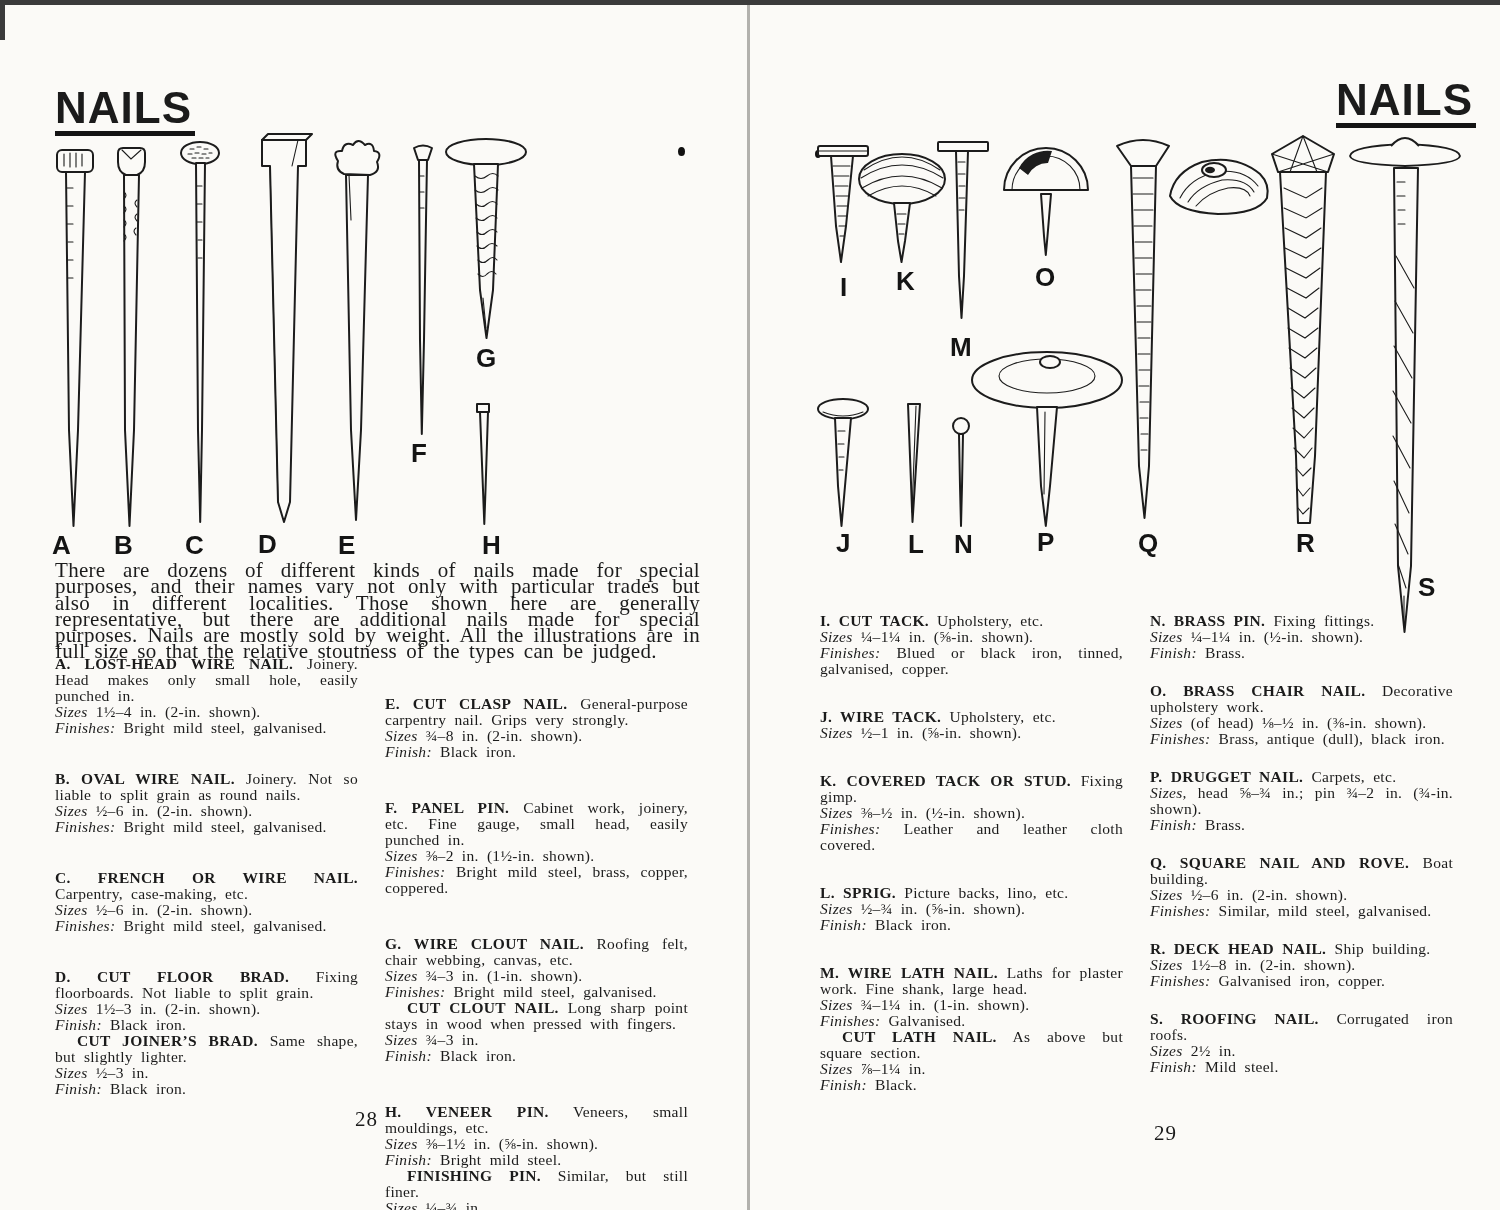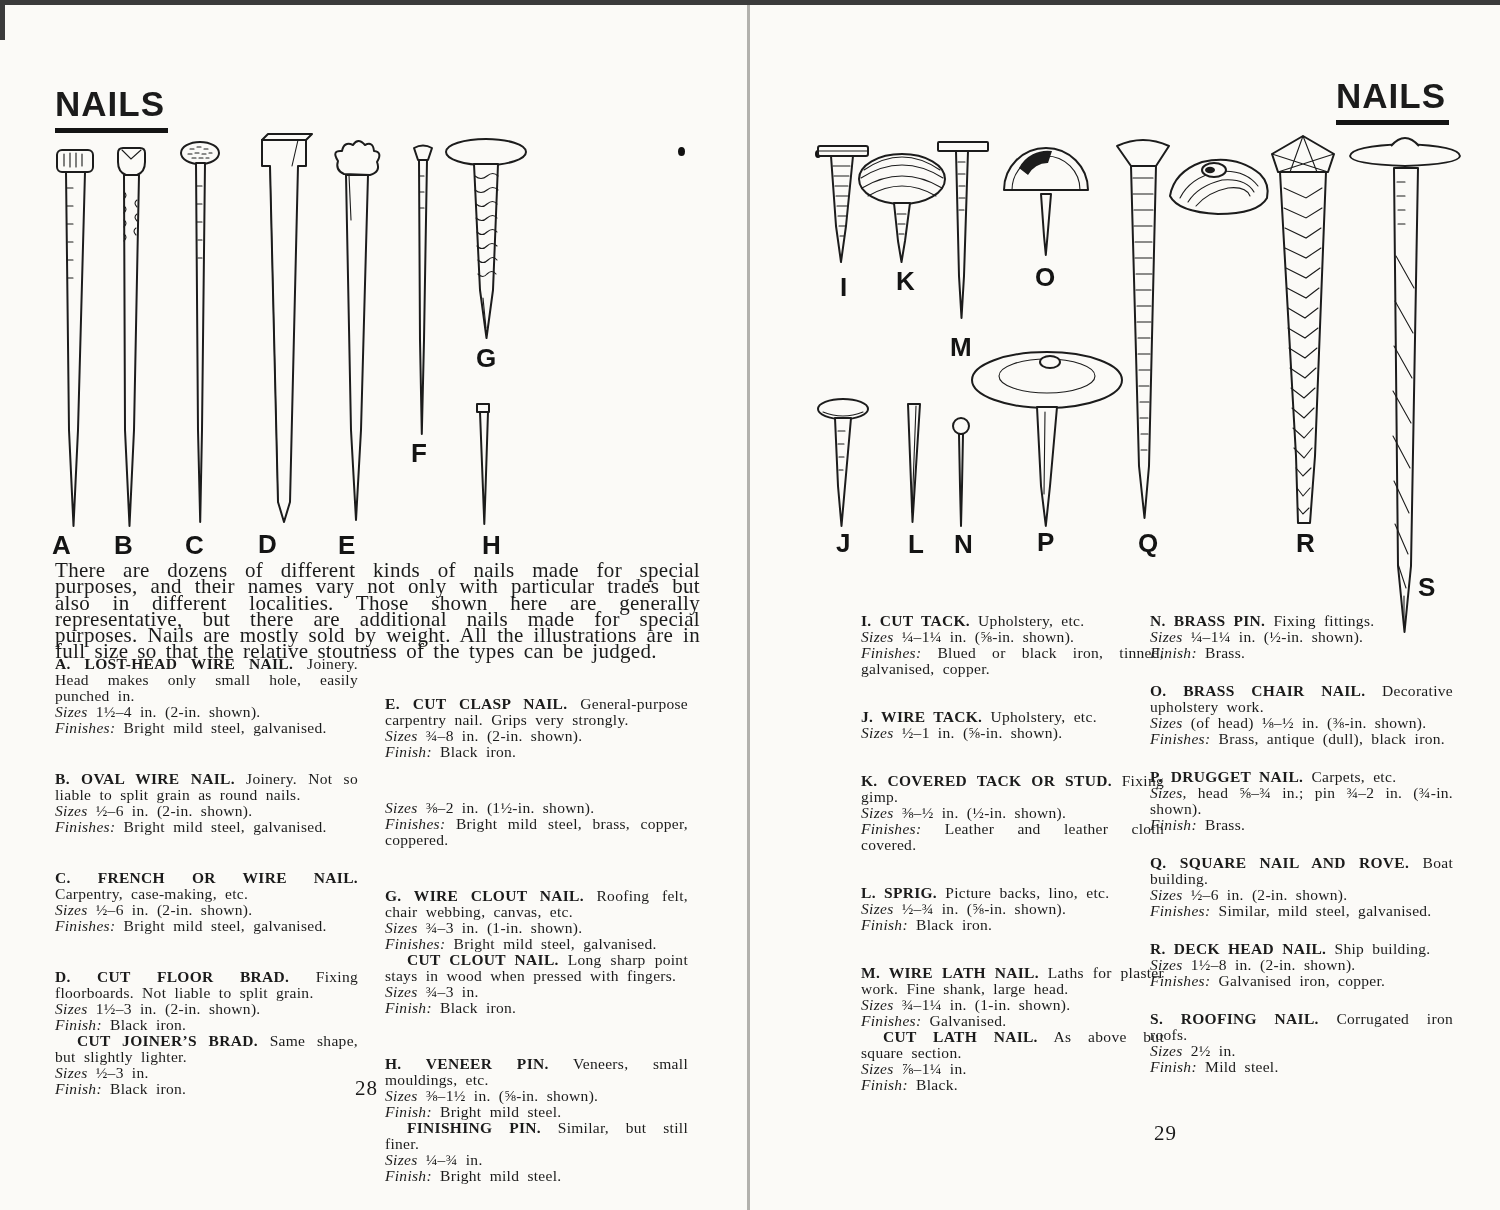--- a/index.html
+++ b/index.html
@@ -12,22 +12,22 @@
   .topbar { position:absolute; left:0; top:0; width:1500px; height:5px; background:#3b3b3b; }
   .corner-nub { position:absolute; left:0; top:0; width:5px; height:40px; background:#3b3b3b; }
   .divider { position:absolute; left:747px; top:5px; width:3px; height:1205px; background:#b2b1ad; }
   .ink-dot { position:absolute; background:#111; border-radius:50%; }
   .dot-1 { left:678px; top:147px; width:7px; height:9px; }
   .dot-2 { left:815px; top:150px; width:6px; height:8px; }
 
   .nails-title {
     position:absolute; display:inline-block;
     font-family:"Liberation Sans", sans-serif; font-weight:bold;
-    font-size:35px; letter-spacing:1px; line-height:1;
-    border-bottom:5px solid #141414; padding:0 3px 7px 0;
+    font-size:44px; letter-spacing:1px; line-height:1;
+    border-bottom:5px solid #141414; padding:0 3px 1px 0;
   }
   .title-left  { left:55px;  top:86px; }
   .title-right { left:1336px; top:78px; }
 
   .fig-label {
     position:absolute;
     font-family:"Liberation Sans", sans-serif; font-weight:bold;
     font-size:26px; line-height:1; color:#141414;
   }
 
@@ -35,33 +35,33 @@
     position:absolute; left:55px; top:562px; width:645px;
     font-size:21px; line-height:16.3px;
     letter-spacing:.3px; word-spacing:3.5px;
     text-align:justify;
   }
 
   .col { position:absolute; width:303px; font-size:15.5px; line-height:16px;
          letter-spacing:.3px; word-spacing:4px; text-align:justify; }
   .col-la { left:55px;   top:656px; }
   .col-lb { left:385px;  top:656px; }
-  .col-rc { left:820px;  top:613px;margin-left:41px; }
+  .col-rc { left:820px;  top:613px; }
   .col-rd { left:1150px; top:613px; }
   .col-la .entry { margin-bottom:35px; }
   .col-lb .entry { margin-bottom:5px;margin-top:40px;  }
   .col-rc .entry { margin-bottom:32px; }
   .col-rd .entry { margin-bottom:22px; }
   .entry p { margin:0; }
   .entry p.ind { text-indent:22px; }
   .entry b { font-weight:bold; }
   .entry i { }
 
   .pagenum { position:absolute; font-size:21px; letter-spacing:1px; }
-  .pagenum-left  { left:355px;  top:1076px;text-align:center; }
+  .pagenum-left  { left:355px;  top:1107px;text-align:center; }
   .pagenum-right { left:1154px; top:1121px; }
 
   svg.figs { position:absolute; }
   .figs-left  { left:40px;  top:130px; }
   .figs-right { left:798px; top:126px; }
   .sf { stroke:#1c1c1c; fill:#fbfaf7; stroke-width:2;   stroke-linejoin:round; }
   .th { stroke:#1c1c1c; fill:none;    stroke-width:1.1; stroke-linecap:round; }
   .bk { fill:#1c1c1c; stroke:none; }
 </style>
 </head>
@@ -262,20 +262,21 @@
       <p><i>Finish:</i><span> Black iron.</span></p>
     </div>
   </div>
 <div class="col col-lb">
     <div class="entry">
       <p><b>E. CUT CLASP NAIL.</b><span> General-purpose carpentry nail. Grips very strongly.</span></p>
       <p><i>Sizes</i><span> ¾–8 in. (2-in. shown).</span></p>
       <p><i>Finish:</i><span> Black iron.</span></p>
     </div>
     <div class="entry">
+      <p><b>F. PANEL PIN.</b><span> Cabinet work, joinery, etc. Fine gauge, small head, easily punched in.</span></p>
       <p><i>Sizes</i><span> ⅜–2 in. (1½-in. shown).</span></p>
       <p><i>Finishes:</i><span> Bright mild steel, brass, copper, coppered.</span></p>
     </div>
     <div class="entry">
       <p><b>G. WIRE CLOUT NAIL.</b><span> Roofing felt, chair webbing, canvas, etc.</span></p>
       <p><i>Sizes</i><span> ¾–3 in. (1-in. shown).</span></p>
       <p><i>Finishes:</i><span> Bright mild steel, galvanised.</span></p>
       <p class="ind"><b>CUT CLOUT NAIL.</b><span> Long sharp point stays in wood when pressed with fingers.</span></p>
       <p><i>Sizes</i><span> ¾–3 in.</span></p>
       <p><i>Finish:</i><span> Black iron.</span></p>

